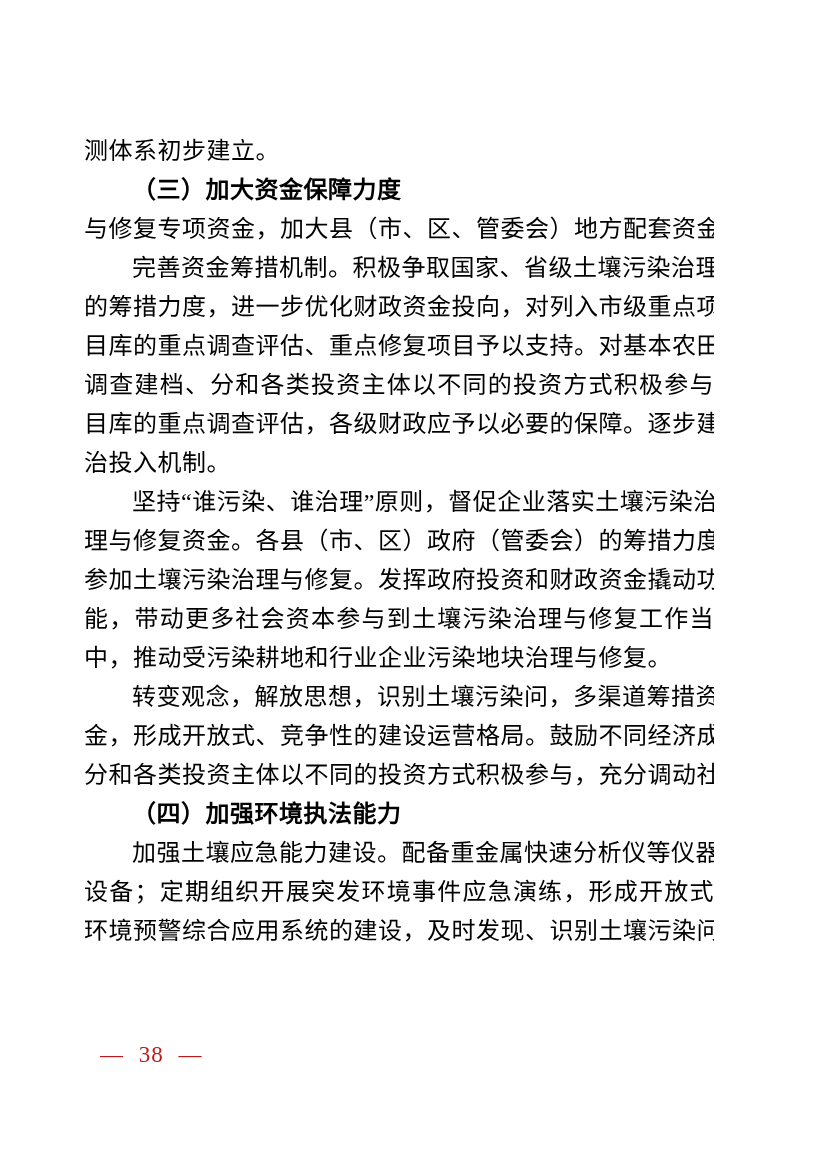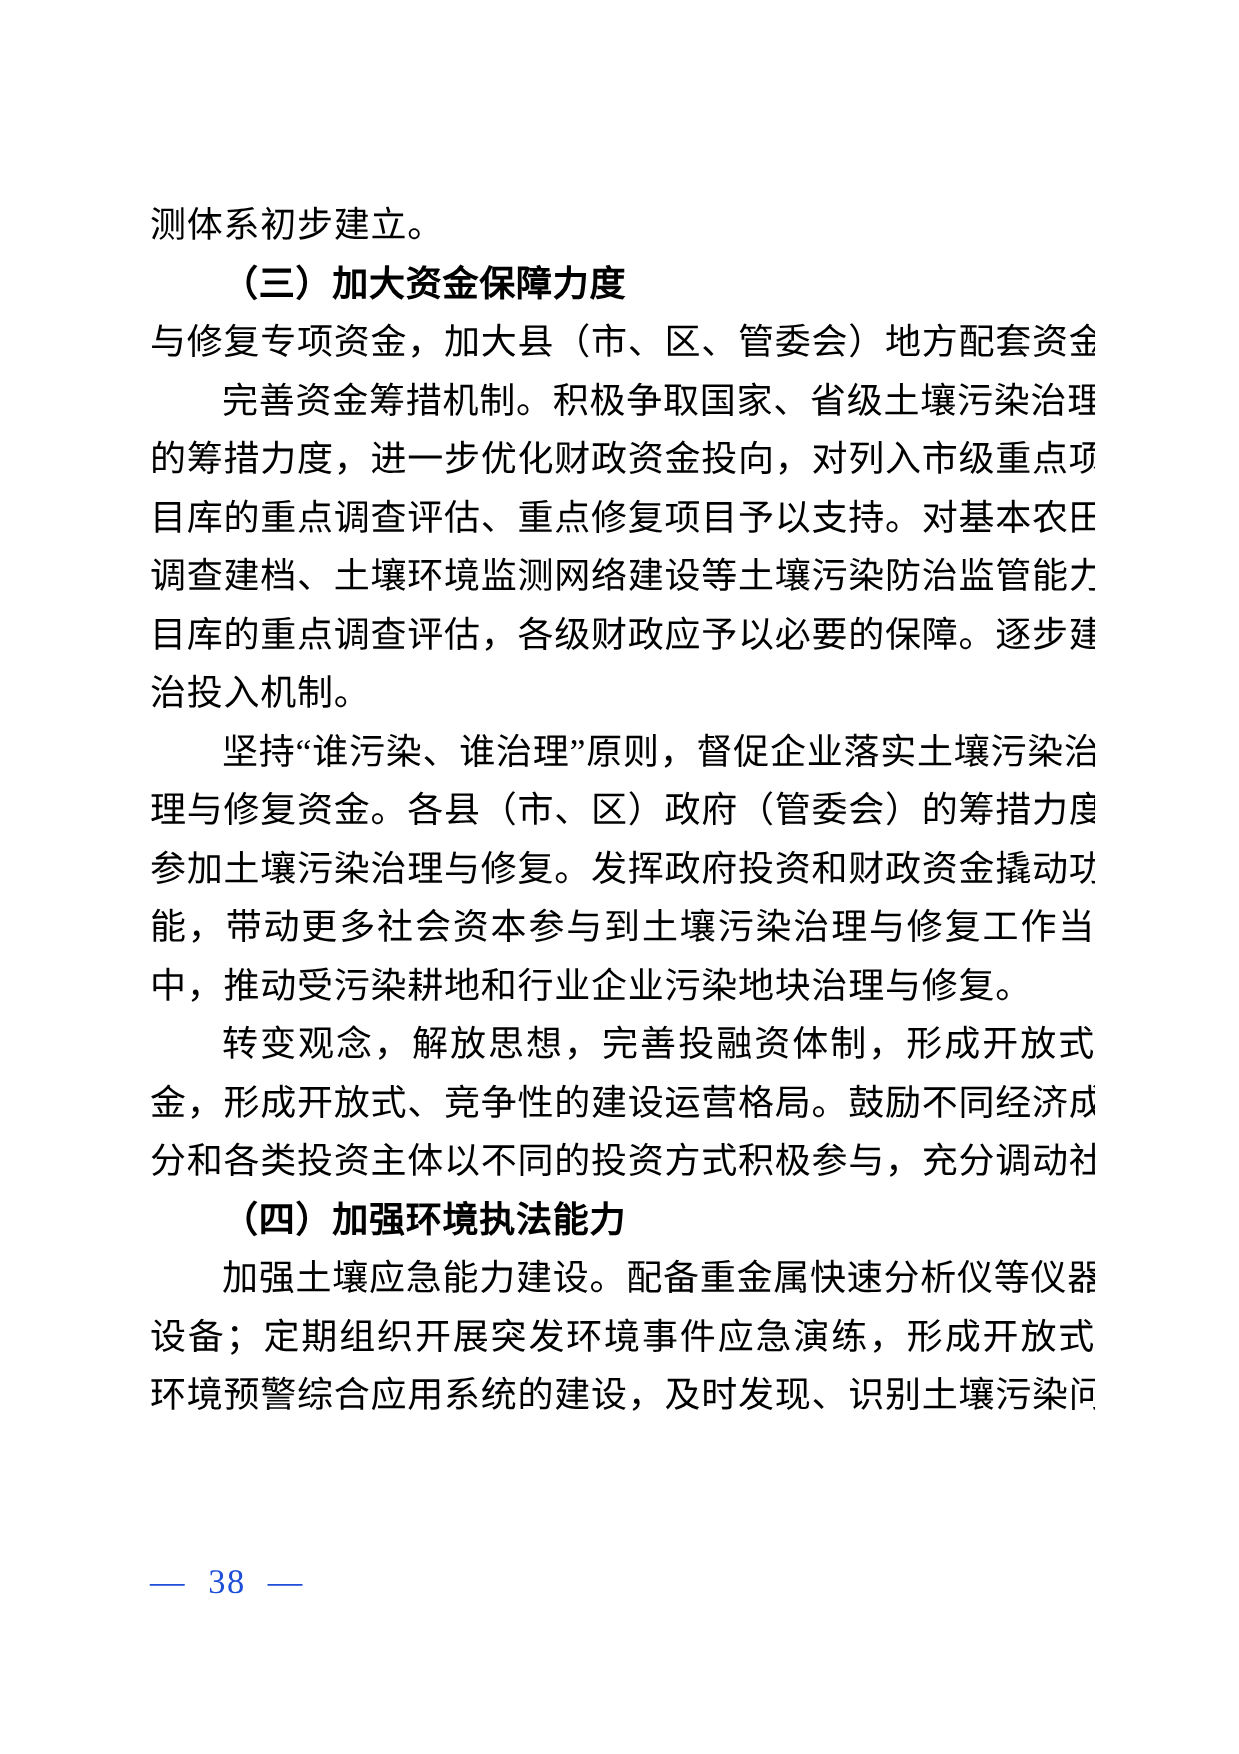--- a/index.html
+++ b/index.html
@@ -12,21 +12,21 @@
     font-family: "Liberation Serif", "DejaVu Serif", serif;
     color: #000000;
   }
   .doc-page {
     position: absolute;
     inset: 0;
     background: #ffffff;
   }
   .text-block {
     position: absolute;
-    left: 100px;
+    left: 84px;
     top: 132px;
     width: 630px;
   }
   .line {
     height: 39px;
     line-height: 39px;
     font-size: 24px;
     letter-spacing: 0.5px;
     color: #000000;
     text-align: justify;
@@ -45,54 +45,54 @@
   .heading-line {
     font-weight: bold;
   }
   .page-footer {
     position: absolute;
     left: 100px;
     top: 1040px;
     height: 30px;
     line-height: 30px;
     font-size: 23px;
-    color: #1d4ed8;
+    color: #b91c1c;
     word-spacing: 8px;
     letter-spacing: 1px;
   }
 </style>
 </head>
 <body>
 
 <div class="doc-page">
   <main class="text-block" id="text-block">
       <div class="block">
         <div class="line para-end">测体系初步建立。</div>
       </div>
       <div class="block">
         <div class="line heading-line indent para-end">（三）加大资金保障力度</div>
       </div>
       <div class="block">
         <div class="line">与修复专项资金，加大县（市、区、管委会）地方配套资金</div>
         <div class="line indent">完善资金筹措机制。积极争取国家、省级土壤污染治理</div>
         <div class="line">的筹措力度，进一步优化财政资金投向，对列入市级重点项</div>
         <div class="line">目库的重点调查评估、重点修复项目予以支持。对基本农田</div>
-        <div class="line">调查建档、土壤环境监测网络建设等土壤污染防治监管能力</div>
+        <div class="line">调查建档、分和各类投资主体以不同的投资方式积极参与</div>
         <div class="line">目库的重点调查评估，各级财政应予以必要的保障。逐步建</div>
         <div class="line para-end">治投入机制。</div>
       </div>
       <div class="block">
         <div class="line indent">坚持“谁污染、谁治理”原则，督促企业落实土壤污染治</div>
         <div class="line">理与修复资金。各县（市、区）政府（管委会）的筹措力度</div>
         <div class="line">参加土壤污染治理与修复。发挥政府投资和财政资金撬动功</div>
         <div class="line">能，带动更多社会资本参与到土壤污染治理与修复工作当</div>
         <div class="line para-end">中，推动受污染耕地和行业企业污染地块治理与修复。</div>
       </div>
       <div class="block">
-        <div class="line indent">转变观念，解放思想，完善投融资体制，形成开放式</div>
+        <div class="line indent">转变观念，解放思想，识别土壤污染问，多渠道筹措资</div>
         <div class="line">金，形成开放式、竞争性的建设运营格局。鼓励不同经济成</div>
         <div class="line">分和各类投资主体以不同的投资方式积极参与，充分调动社</div>
       </div>
       <div class="block">
         <div class="line heading-line indent para-end">（四）加强环境执法能力</div>
       </div>
       <div class="block">
         <div class="line indent">加强土壤应急能力建设。配备重金属快速分析仪等仪器</div>
         <div class="line">设备；定期组织开展突发环境事件应急演练，形成开放式</div>
         <div class="line">环境预警综合应用系统的建设，及时发现、识别土壤污染问</div>

